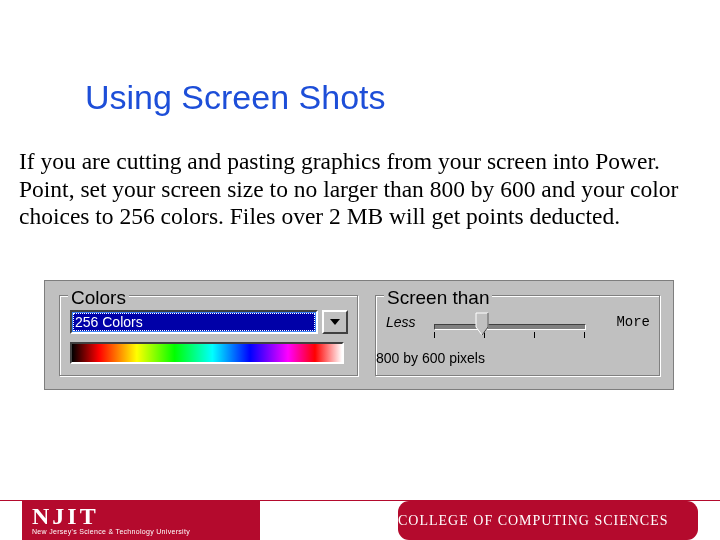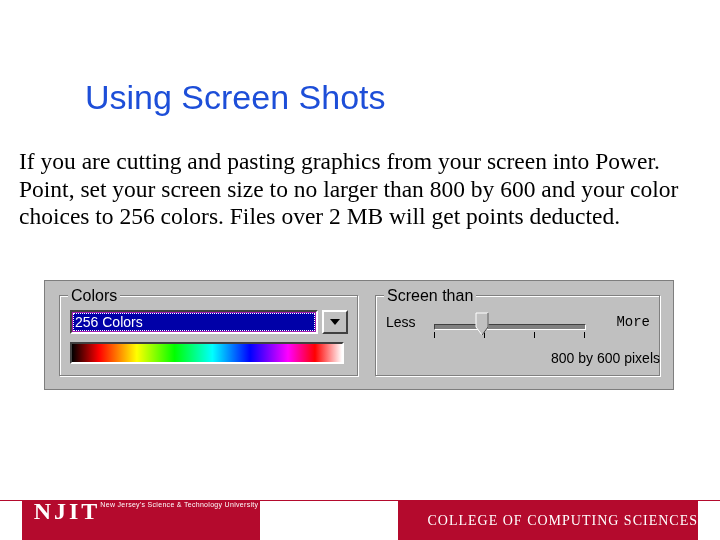--- a/index.html
+++ b/index.html
@@ -62,21 +62,21 @@
     top: 14px;
     width: 284px;
     height: 80px;
   }
   .group-label {
     position: absolute;
     top: -9px;
     left: 8px;
     background: #c0c0c0;
     padding: 0 3px;
-    font-size: 16px;
+    font-size: 19px;
     color: #000;
   }
 
   
   .dropdown {
     position: absolute;
     top: 14px;
     left: 10px;
     width: 278px;
     height: 24px;
@@ -85,21 +85,21 @@
   .dropdown-field {
     position: absolute;
     left: 0; top: 0;
     width: 248px;
     height: 24px;
     box-sizing: border-box;
     border-top: 2px solid #404040;
     border-left: 2px solid #404040;
     border-right: 2px solid #fff;
     border-bottom: 2px solid #fff;
-    background: #a21caf;
+    background: #3b82f6;
     padding: 0;
   }
   .dropdown-value {
     display: block;
     margin: 1px;
     height: 18px;
     line-height: 18px;
     background: #0000a8;
     color: #fff;
     font-size: 14px;
@@ -141,21 +141,21 @@
       #00ffff 52%, #0000ff 66%, #ff00ff 80%, #ff0000 90%, #ffffff 100%);
   }
 
   
   .sl-less, .sl-more {
     position: absolute;
     font-size: 14px;
     color: #000;
     top: 18px;
   }
-  .sl-less { left: 10px; }
+  .sl-less { left: 10px; font-style: italic; }
   .sl-more { right: 10px; font-family: Liberation Mono, monospace; }
   .slider-track {
     position: absolute;
     top: 28px;
     left: 58px;
     width: 150px;
     height: 4px;
     background: #808080;
     border-top: 1px solid #404040;
     border-left: 1px solid #404040;
@@ -178,21 +178,21 @@
     top: 16px;
     left: 99px;
     width: 14px;
     height: 24px;
   }
   .resolution {
     position: absolute;
     top: 54px;
     left: 0;
     width: 100%;
-    text-align: right;
+    text-align: left;
     font-size: 14px;
     color: #000;
   }
 
   
   .footer {
     position: absolute;
     left: 0;
     bottom: 0;
     width: 720px;
@@ -207,21 +207,21 @@
     border-top: 1px solid #b40a2d;
   }
   .footer-left-red {
     position: absolute;
     left: 22px;
     bottom: 0;
     width: 238px;
     height: 39px;
     background: #b40a2d;
     display: flex;
-    flex-direction: row;
+    flex-direction: column;
     justify-content: center;
     padding-left: 10px;
     box-sizing: border-box;
   }
   .njit-big {
     color: #fff;
     font-size: 24px;
     font-weight: bold;
     letter-spacing: 3px;
     line-height: 0.9;
@@ -238,21 +238,22 @@
     bottom: 0;
     width: 300px;
     height: 39px;
     background: #b40a2d;
     color: #fff;
     font-family: 'Times New Roman', serif;
     font-size: 14px;
     letter-spacing: 1px;
     display: flex;
     align-items: center;
-    justify-content: flex-end;
+    justify-content: flex-start;
+    border-radius: 11px;
   }
 </style>
 </head>
 <body>
 
 <div class="slide-title">Using Screen Shots</div>
 <div class="body-text">If you are cutting and pasting graphics from your screen into Power. Point, set your screen size to no larger than 800 by 600 and your color choices to 256 colors.  Files over 2 MB will get points deducted.</div>
 
 <div class="panel">
 

